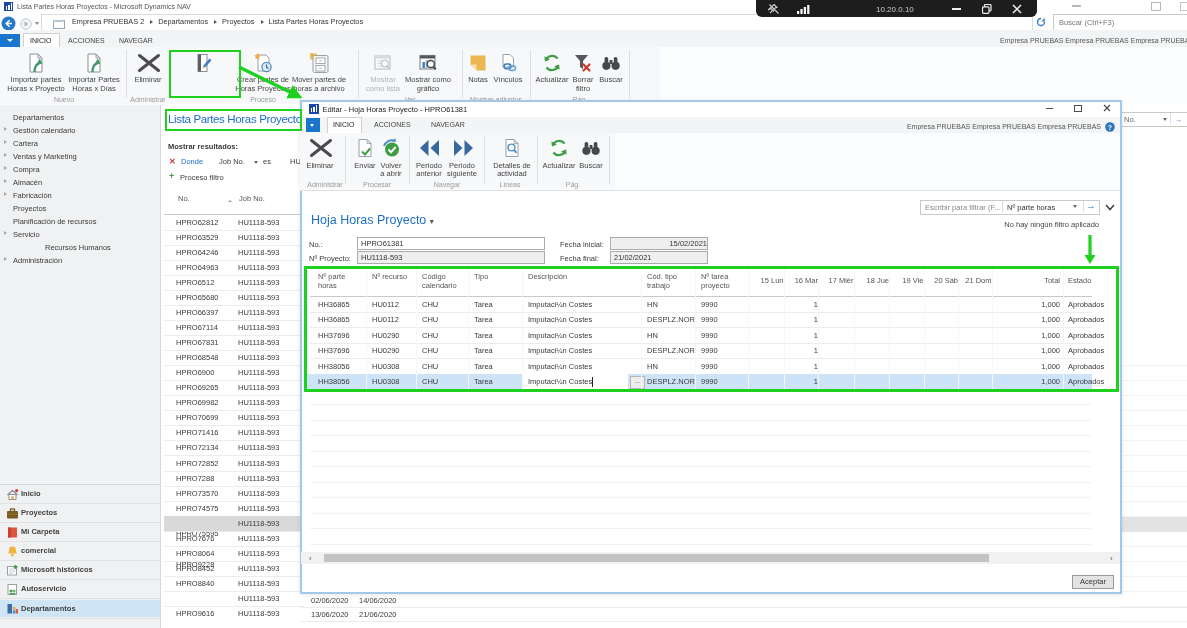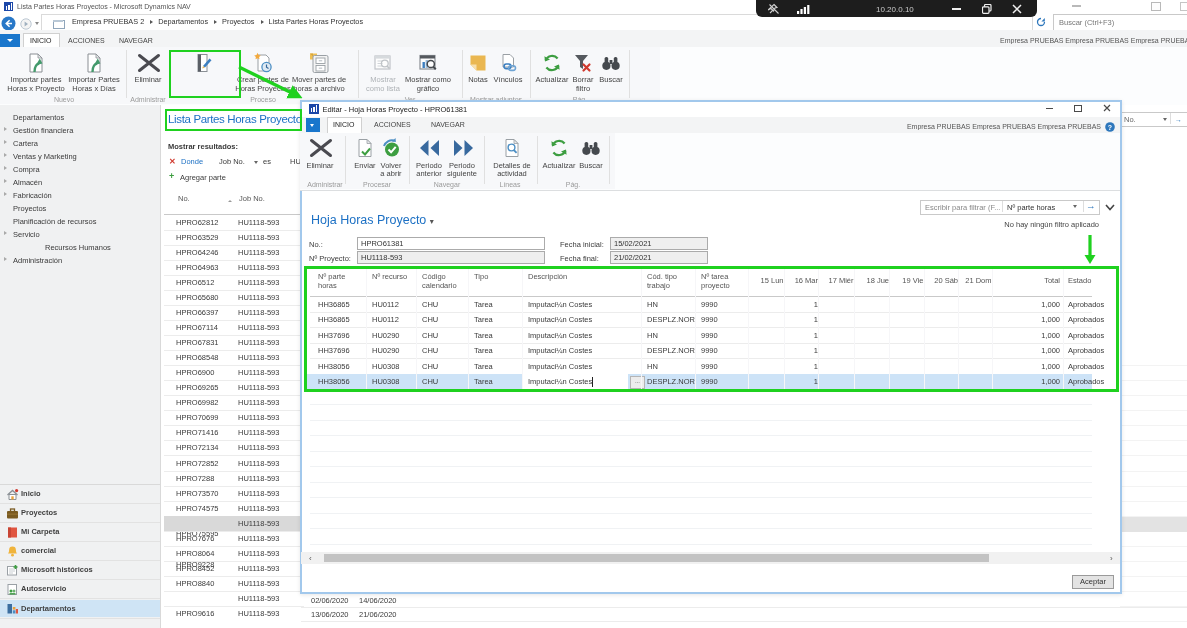--- a/index.html
+++ b/index.html
@@ -175,21 +175,21 @@
 <div class="sep" style="left:629px;top:50px;height:48px;"></div>
 <div class="ab grp" style="left:19px;top:96px;width:90px;">Nuevo</div>
 <div class="ab grp" style="left:103px;top:96px;width:90px;">Administrar</div>
 <div class="ab grp" style="left:218px;top:96px;width:90px;">Proceso</div>
 <div class="ab grp" style="left:365px;top:96px;width:90px;">Ver</div>
 <div class="ab grp" style="left:451px;top:96px;width:90px;">Mostrar adjuntos</div>
 <div class="ab grp" style="left:535px;top:96px;width:90px;">Pág.</div>
 <div class="ab" style="left:0;top:105px;width:160px;height:523px;background:#f0f1f2;border-right:1px solid #d9d9d9;"></div>
 <div class="ab t7" style="left:13px;top:112.6px;">Departamentos</div>
 <div class="ab" style="left:4px;top:127.4px;width:0;height:0;border-top:2.8px solid transparent;border-bottom:2.8px solid transparent;border-left:3.4px solid #a9a9a9;"></div>
-<div class="ab t7" style="left:13px;top:125.6px;">Gestión financiera</div>
+<div class="ab t7" style="left:13px;top:125.6px;">Gestión calendario</div>
 <div class="ab" style="left:4px;top:140.4px;width:0;height:0;border-top:2.8px solid transparent;border-bottom:2.8px solid transparent;border-left:3.4px solid #a9a9a9;"></div>
 <div class="ab t7" style="left:13px;top:138.6px;">Cartera</div>
 <div class="ab" style="left:4px;top:153.4px;width:0;height:0;border-top:2.8px solid transparent;border-bottom:2.8px solid transparent;border-left:3.4px solid #a9a9a9;"></div>
 <div class="ab t7" style="left:13px;top:151.6px;">Ventas y Marketing</div>
 <div class="ab" style="left:4px;top:166.4px;width:0;height:0;border-top:2.8px solid transparent;border-bottom:2.8px solid transparent;border-left:3.4px solid #a9a9a9;"></div>
 <div class="ab t7" style="left:13px;top:164.6px;">Compra</div>
 <div class="ab" style="left:4px;top:179.4px;width:0;height:0;border-top:2.8px solid transparent;border-bottom:2.8px solid transparent;border-left:3.4px solid #a9a9a9;"></div>
 <div class="ab t7" style="left:13px;top:177.6px;">Almacén</div>
 <div class="ab" style="left:4px;top:192.4px;width:0;height:0;border-top:2.8px solid transparent;border-bottom:2.8px solid transparent;border-left:3.4px solid #a9a9a9;"></div>
 <div class="ab t7" style="left:13px;top:190.6px;">Fabricación</div>
@@ -269,21 +269,21 @@
 <div class="ab" style="left:161px;top:105px;width:1026px;height:523px;background:#fff;"></div>
 <div class="ab" style="left:168px;top:113px;width:170px;height:16px;font-size:11.5px;letter-spacing:-0.35px;color:#1c70c4;white-space:nowrap;">Lista Partes Horas Proyectos</div>
 <div class="ab t7" style="left:168px;top:142px;font-weight:bold;">Mostrar resultados:</div>
 <div class="ab" style="left:169px;top:157px;font-size:8px;color:#d0392e;font-weight:bold;">✕</div>
 <div class="ab t7" style="left:181px;top:157px;color:#1c70c4;">Donde</div>
 <div class="ab t7" style="left:219px;top:157px;">Job No.</div>
 <div class="ab" style="left:254px;top:161px;width:0;height:0;border-left:2.6px solid transparent;border-right:2.6px solid transparent;border-top:3px solid #666;"></div>
 <div class="ab t7" style="left:263px;top:157px;">es</div>
 <div class="ab t7" style="left:290px;top:157px;width:11px;overflow:hidden;">HU1118</div>
 <div class="ab" style="left:169px;top:171px;font-size:9px;color:#3d9e41;font-weight:bold;">+</div>
-<div class="ab t7" style="left:180px;top:172.5px;">Agregar parte</div>
+<div class="ab t7" style="left:180px;top:172.5px;">Proceso filtro</div>
 <div class="ab t7" style="left:178px;top:194px;color:#555;">No.</div>
 <div class="ab" style="left:228px;top:199.5px;width:0;height:0;border-left:2.4px solid transparent;border-right:2.4px solid transparent;border-bottom:2.8px solid #999;"></div>
 <div class="ab t7" style="left:239px;top:194px;color:#555;">Job No.</div>
 <div class="ab" style="left:164px;top:214px;width:137px;height:1px;background:#c9c9c9;"></div>
 <div class="ab t7" style="left:176px;top:217.7px;">HPRO62812</div>
 <div class="ab t7" style="left:238px;top:217.7px;">HU1118-593</div>
 <div class="ab" style="left:164px;top:229.7px;width:140px;height:1px;background:#ececec;"></div>
 <div class="ab t7" style="left:176px;top:232.8px;">HPRO63529</div>
 <div class="ab t7" style="left:238px;top:232.8px;">HU1118-593</div>
 <div class="ab" style="left:164px;top:244.8px;width:140px;height:1px;background:#ececec;"></div>
@@ -500,21 +500,21 @@
 <div class="ab" style="left:1073px;top:205.0px;width:0;height:0;border-left:2.6px solid transparent;border-right:2.6px solid transparent;border-top:3px solid #666;"></div>
 <div class="ab" style="left:1083px;top:200.5px;width:1px;height:11px;background:#ddd;"></div>
 <div class="ab" style="left:1086px;top:200.0px;font-size:9.5px;color:#2e77bc;font-weight:bold;">→</div>
 <svg class="ab" style="left:1105px;top:203.5px" width="10" height="7">
     <path d="M1 1 L5 5.5 L9 1" fill="none" stroke="#444" stroke-width="1.6"></path>
   </svg>
 <div class="ab t7" style="left:905px;top:219.5px;width:194px;text-align:right;color:#444;">No hay ningún filtro aplicado</div>
 <div class="ab t7" style="left:309px;top:239.5px;">No.:</div>
 <div class="inp" style="left:357px;top:237.0px;width:183px;height:11px;">HPRO61381</div>
 <div class="ab t7" style="left:560px;top:239.5px;">Fecha inicial:</div>
-<div class="inp ro" style="left:610px;top:237.0px;width:93px;height:11px;">15/02/2021</div>
+<div class="inp ro" style="left:610px;top:237.0px;width:93px;height:11px;text-align:right;">15/02/2021</div>
 <div class="ab t7" style="left:309px;top:253.5px;">Nº Proyecto:</div>
 <div class="inp ro" style="left:357px;top:251.0px;width:183px;height:11px;">HU1118-593</div>
 <div class="ab t7" style="left:560px;top:253.5px;">Fecha final:</div>
 <div class="inp ro" style="left:610px;top:251.0px;width:93px;height:11px;">21/02/2021</div>
 <div class="ab" style="left:318px;top:271.5px;font-size:7.5px;color:#555;line-height:9.5px;">Nº parte<br>horas</div>
 <div class="ab" style="left:372px;top:271.5px;font-size:7.5px;color:#555;line-height:9.5px;">Nº recurso</div>
 <div class="ab" style="left:422px;top:271.5px;font-size:7.5px;color:#555;line-height:9.5px;">Código<br>calendario</div>
 <div class="ab" style="left:474px;top:271.5px;font-size:7.5px;color:#555;line-height:9.5px;">Tipo</div>
 <div class="ab" style="left:528px;top:271.5px;font-size:7.5px;color:#555;line-height:9.5px;">Descripción</div>
 <div class="ab" style="left:647px;top:271.5px;font-size:7.5px;color:#555;line-height:9.5px;">Cód. tipo<br>trabajo</div>

